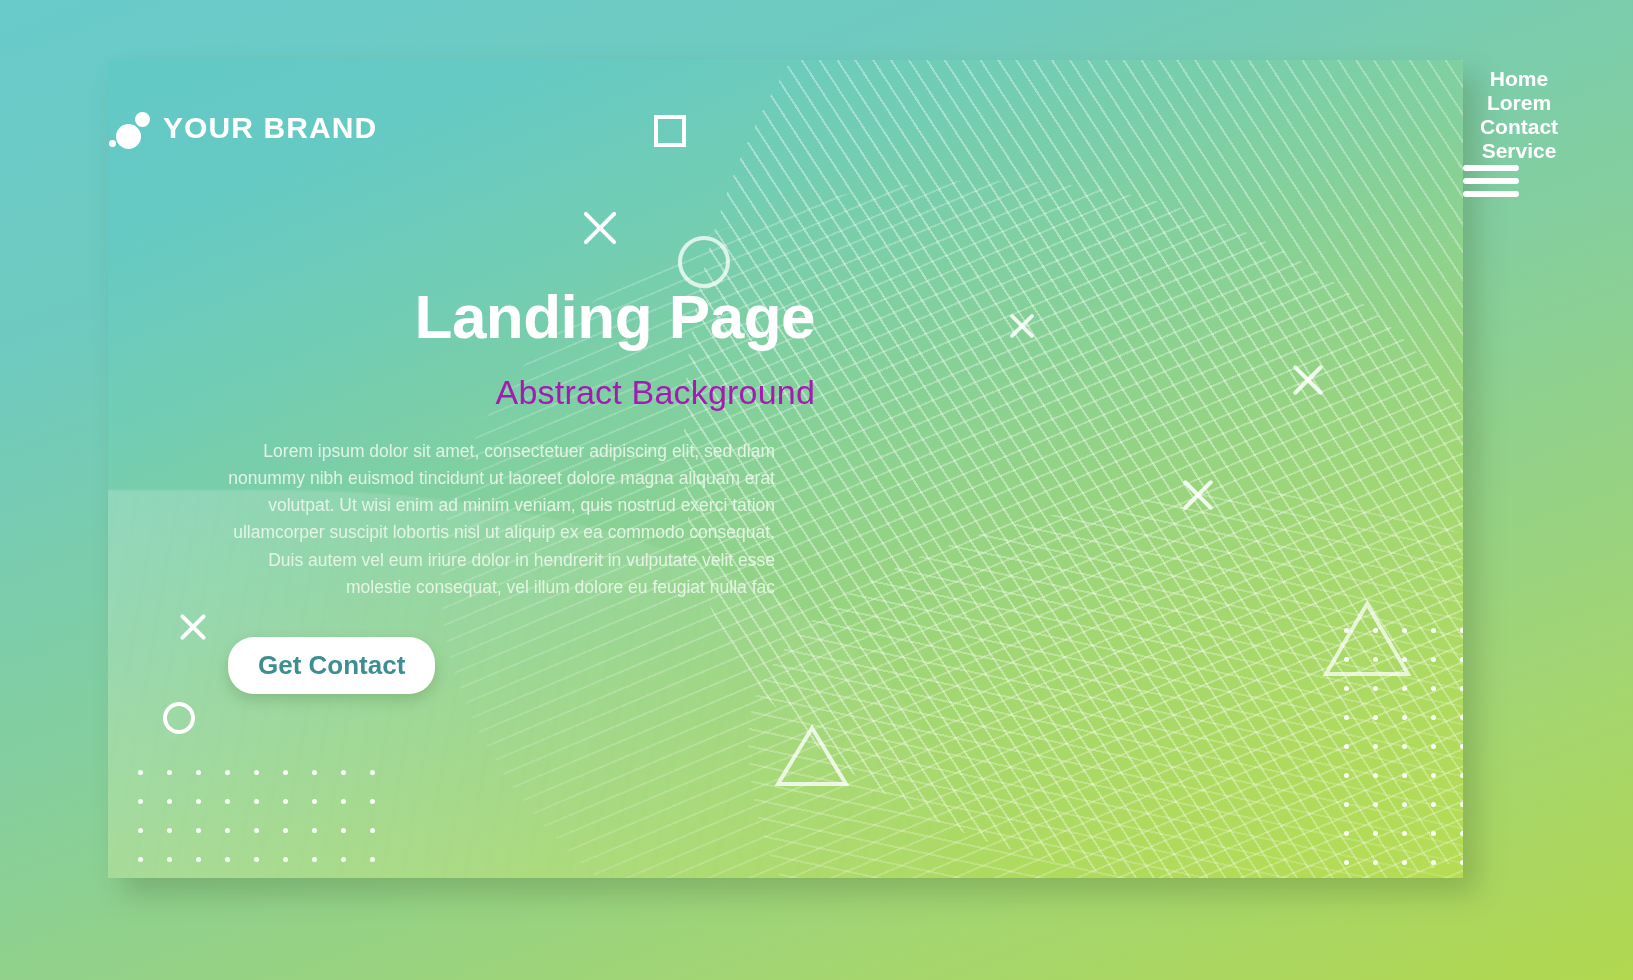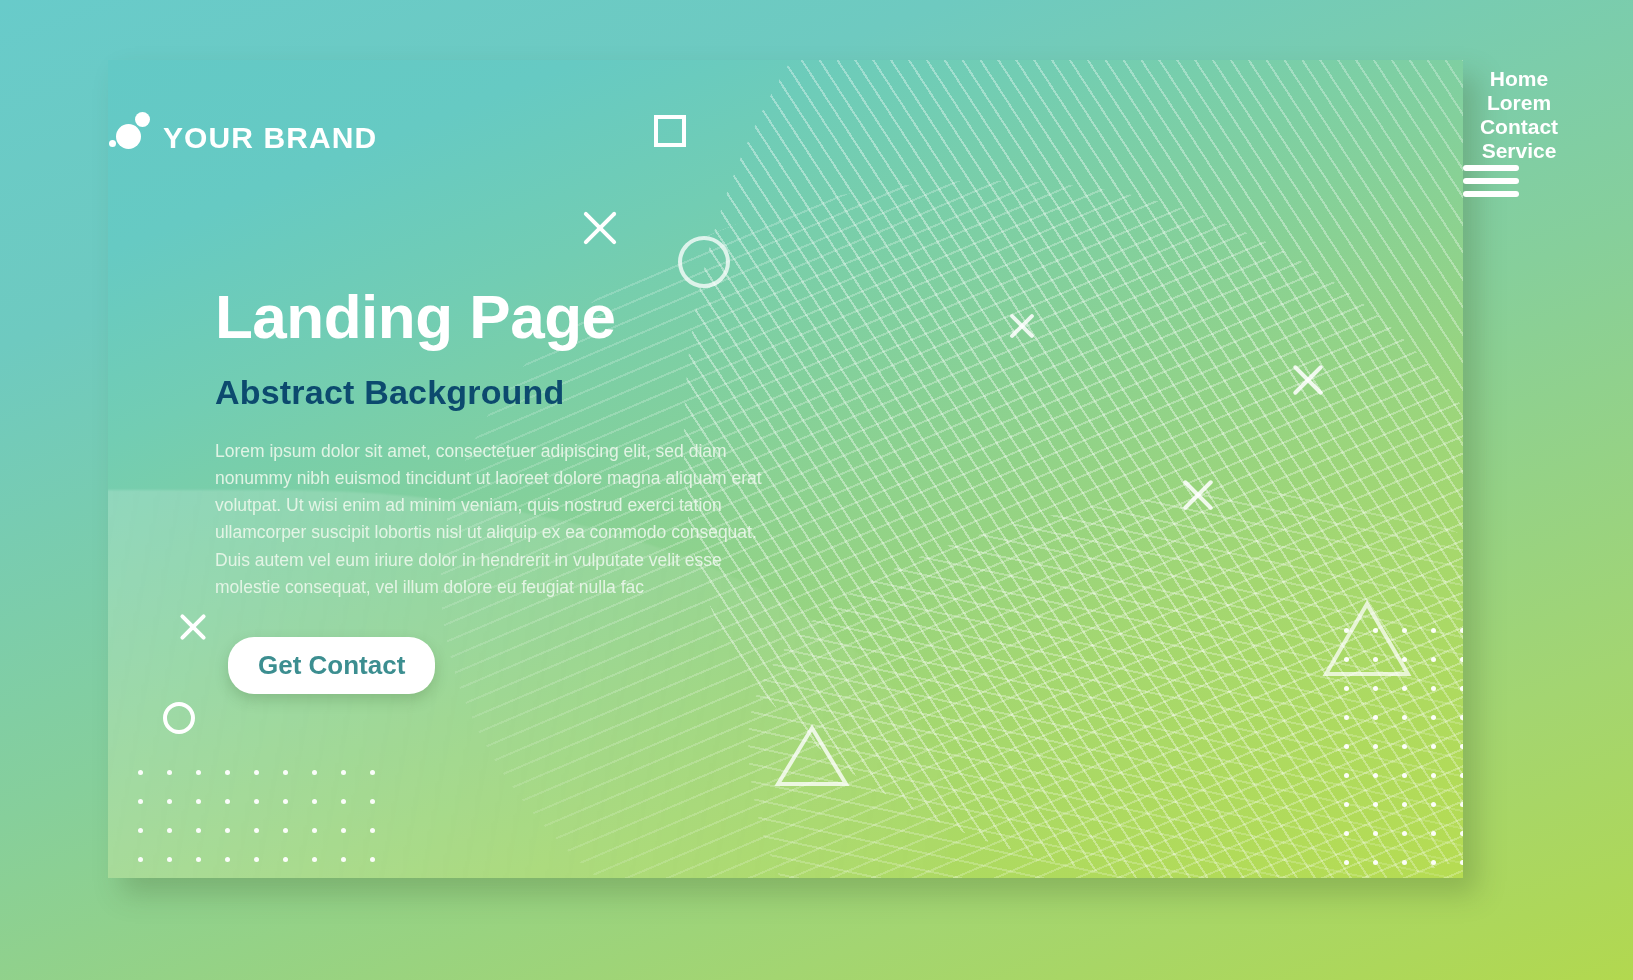--- a/index.html
+++ b/index.html
@@ -61,21 +61,21 @@
     background:linear-gradient(100deg, rgba(255,255,255,0.20), rgba(255,255,255,0.02));
     border-radius:0 76% 0 0;
     filter:blur(1px);
   }
 
   
   #header {
     position:absolute; left:0; top:98px; width:100%; height:70px;
     display:flex; align-items:center;
   }
-  #brand { display:flex; align-items:flex-end; margin-left:108px; }
+  #brand { display:flex; align-items:flex-start; margin-left:108px; }
   .logo-mark { position:relative; width:44px; height:44px; }
   .logo-mark i { position:absolute; display:block; border-radius:50%; background:#ffffff; }
   .lc-big  { width:25px; height:25px; left:8px;  top:13px; }
   .lc-mid  { width:15px; height:15px; left:27px; top:1px; }
   .lc-dot  { width:7px;  height:7px;  left:1px;  top:29px; }
   #brand-name {
     color:#ffffff; font-size:30px; font-weight:bold; letter-spacing:1.1px; margin-left:11px;
   }
 
   #nav { display:flex; align-items:center; margin-left:auto;flex-direction:column; }
@@ -87,26 +87,26 @@
     width:56px; height:36px; margin-right:114px; position:relative; cursor:pointer;
   }
   #hamburger span {
     position:absolute; left:0; width:56px; height:6px; background:#ffffff; border-radius:3px;
   }
   #hamburger span:nth-child(1){ top:2px; }
   #hamburger span:nth-child(2){ top:15px; }
   #hamburger span:nth-child(3){ top:28px; }
 
   
-  #hero { position:absolute; left:215px; top:284px; width:600px; }
+  #hero { position:absolute; left:215px; top:284px; width:600px;text-align:right; }
   #hero-title {
     color:#ffffff; font-size:62px; font-weight:bold; line-height:1.05; letter-spacing:-0.5px;
   }
   #hero-subtitle {
-    color:#0c4a6e; font-size:34px; font-weight:bold; margin-top:24px; letter-spacing:0.2px;
+    color:#a21caf; font-size:34px; font-weight:normal; margin-top:24px; letter-spacing:0.2px;
   }
   #hero-body {
     color:#eaf7ea; font-size:17.5px; line-height:1.55; margin-top:26px; width:560px;
     opacity:.92;
   }
   #cta {
     position:absolute; left:228px; top:637px;
     background:#ffffff; border:none; border-radius:26px;
     padding:13px 30px; font-size:26px; font-weight:bold; color:#3c8e90;
     font-family:"Liberation Sans", sans-serif; cursor:pointer;

